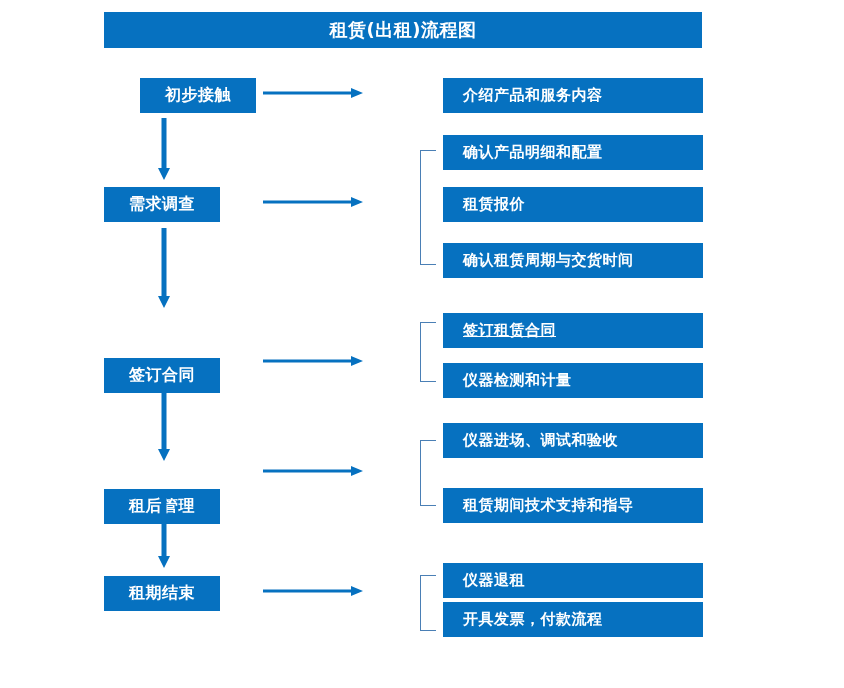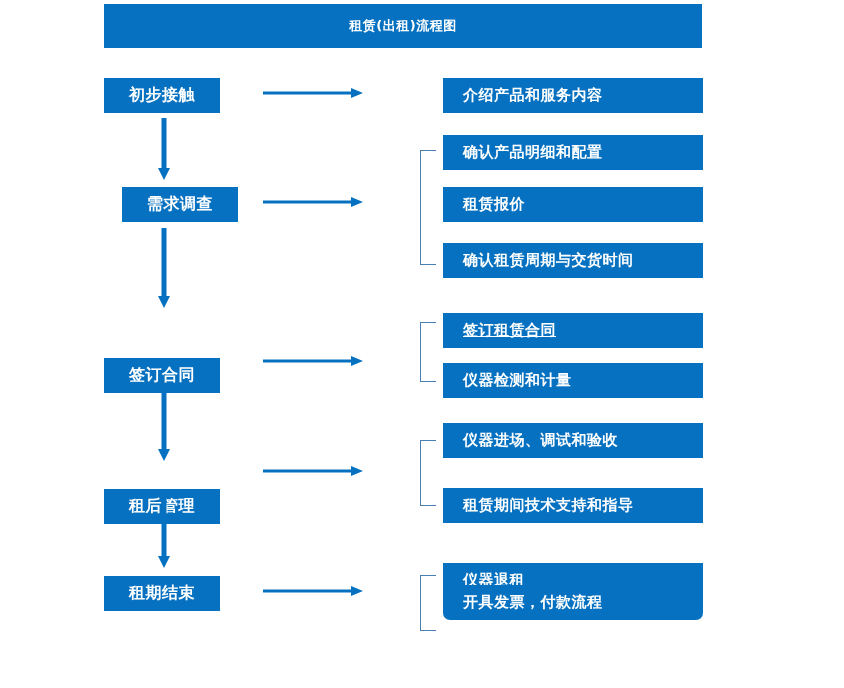--- a/index.html
+++ b/index.html
@@ -26,25 +26,25 @@
     color: #ffffff;
     font-weight: bold;
     display: flex;
     align-items: center;
     box-sizing: border-box;
     letter-spacing: 0.5px;
     white-space: nowrap;
   }
   .title-box {
     justify-content: center;
-    font-size: 13px;
+    font-size: 18px;
     left: 104px;
-    top: 4px;
+    top: 12px;
     width: 598px;
-    height: 44px;
+    height: 36px;
   }
   .stage-box {
     justify-content: center;
     font-size: 16px;
     left: 104px;
     width: 116px;
     height: 35px;
   }
   .task-box {
     justify-content: flex-start;
@@ -71,33 +71,33 @@
     width: 16px;
   }
 </style>
 </head>
 <body>
 
 <div id="canvas">
 
   <div class="box title-box">租赁(出租)流程图</div>
 
-  <div class="box stage-box" style="top:78px;">初步接触</div>
+  <div class="box stage-box" style="top:78px;margin-left:36px;">初步接触</div>
 
   <svg class="h-arrow" style="left:263px; top:87px; width:100px; height:12px;" viewBox="0 0 100 12">
     <path d="M0 4.5 L88 4.5 L88 1 L100 6 L88 11 L88 7.5 L0 7.5 Z" fill="#0671C0"></path>
   </svg>
 
   <svg class="v-arrow" style="left:157px; top:118px; width:14px; height:62px;" viewBox="0 0 14 62">
     <path d="M4.5 0 L9.5 0 L9.5 50 L13 50 L7 62 L1 50 L4.5 50 Z" fill="#0671C0"></path>
   </svg>
 
   <div class="box task-box" style="top:78px;">介绍产品和服务内容</div>
 
-  <div class="box stage-box" style="top:187px;margin-left:18px;">需求调查</div>
+  <div class="box stage-box" style="top:187px;">需求调查</div>
 
   <svg class="h-arrow" style="left:263px; top:196px; width:100px; height:12px;" viewBox="0 0 100 12">
     <path d="M0 4.5 L88 4.5 L88 1 L100 6 L88 11 L88 7.5 L0 7.5 Z" fill="#0671C0"></path>
   </svg>
 
   <svg class="v-arrow" style="left:157px; top:228px; width:14px; height:80px;" viewBox="0 0 14 80">
     <path d="M4.5 0 L9.5 0 L9.5 68 L13 68 L7 80 L1 68 L4.5 68 Z" fill="#0671C0"></path>
   </svg>
 
   <div class="bracket" style="left:420px; top:150px; height:115px;"></div>
@@ -138,15 +138,15 @@
 
   <div class="box stage-box" style="top:576px;">租期结束</div>
 
   <svg class="h-arrow" style="left:263px; top:585px; width:100px; height:12px;" viewBox="0 0 100 12">
     <path d="M0 4.5 L88 4.5 L88 1 L100 6 L88 11 L88 7.5 L0 7.5 Z" fill="#0671C0"></path>
   </svg>
 
   <div class="bracket" style="left:420px; top:575px; height:56px;"></div>
 
   <div class="box task-box" style="top:563px;">仪器退租</div>
-  <div class="box task-box" style="top:585px;border-radius:7px;">开具发票，付款流程</div>
+  <div class="box task-box" style="top:602px;">开具发票，付款流程</div>
 
 </div>
 
 </body></html>

